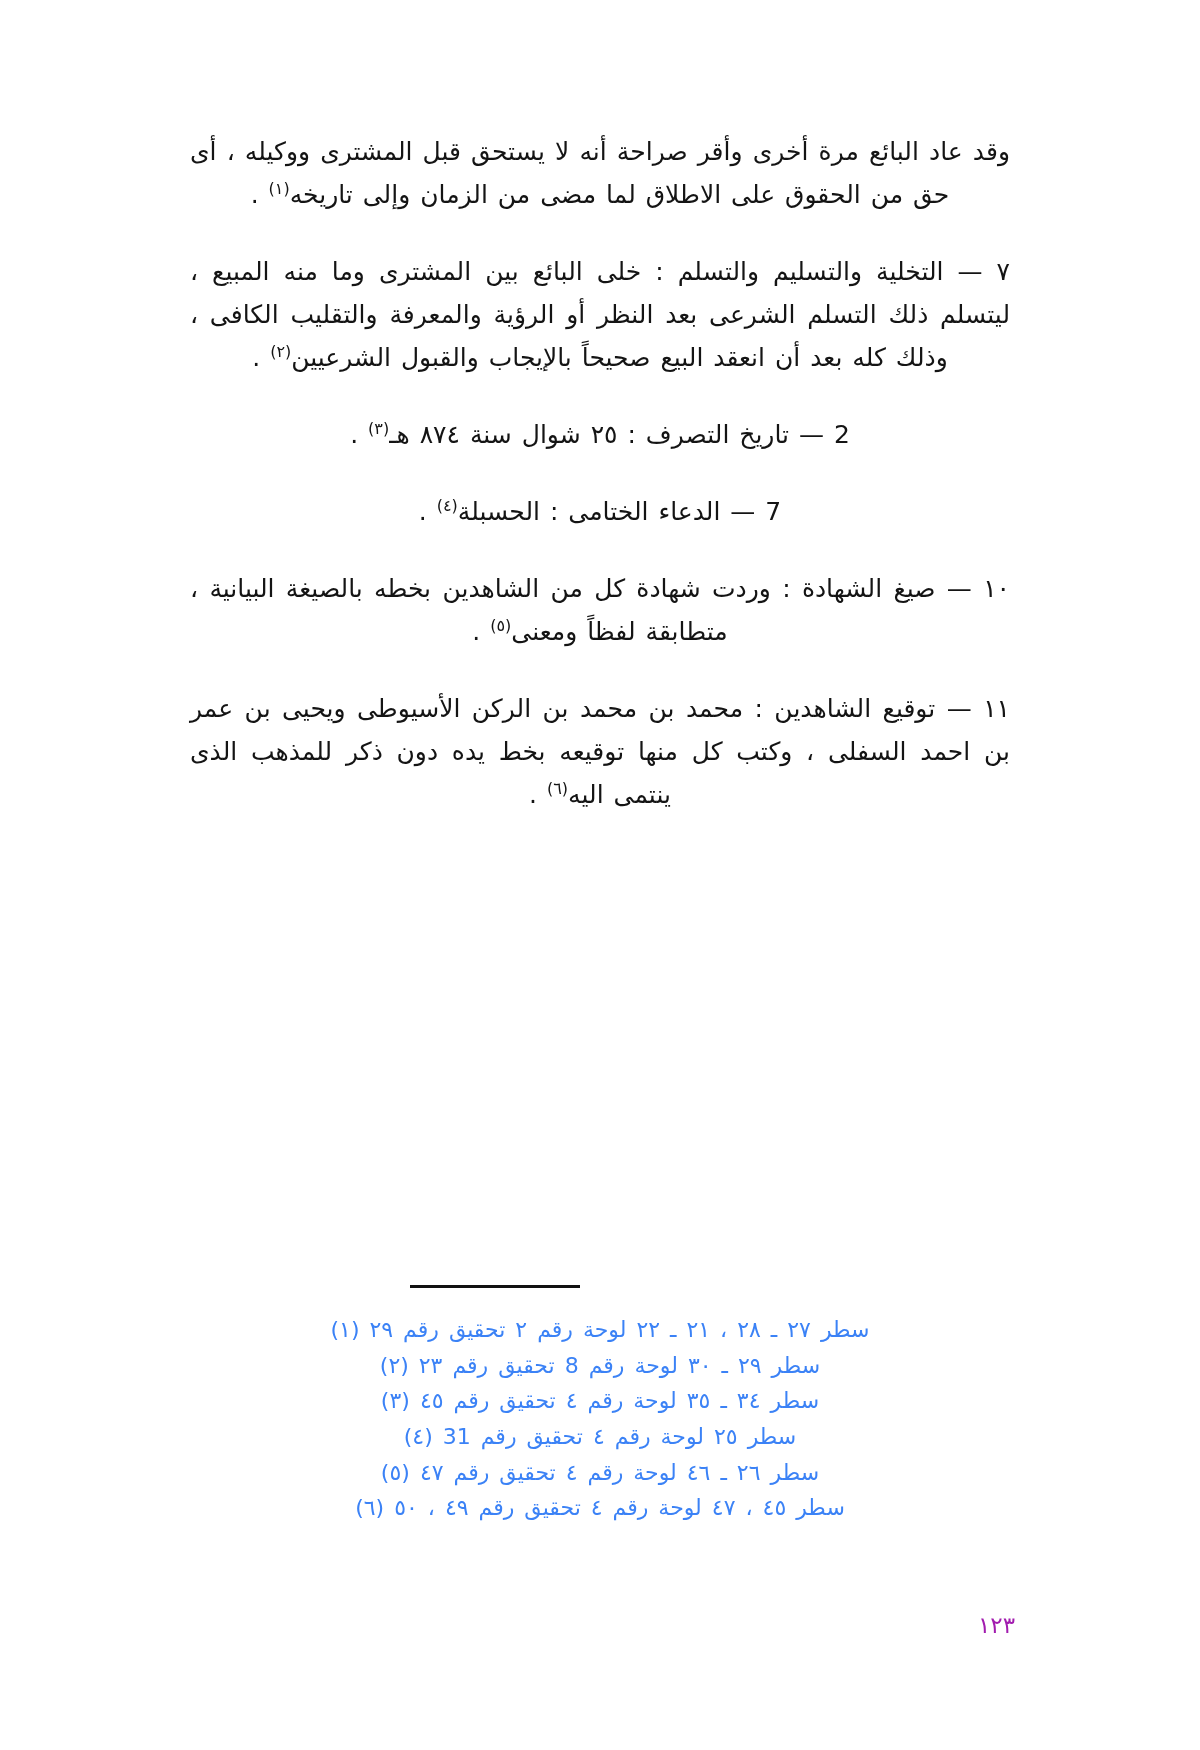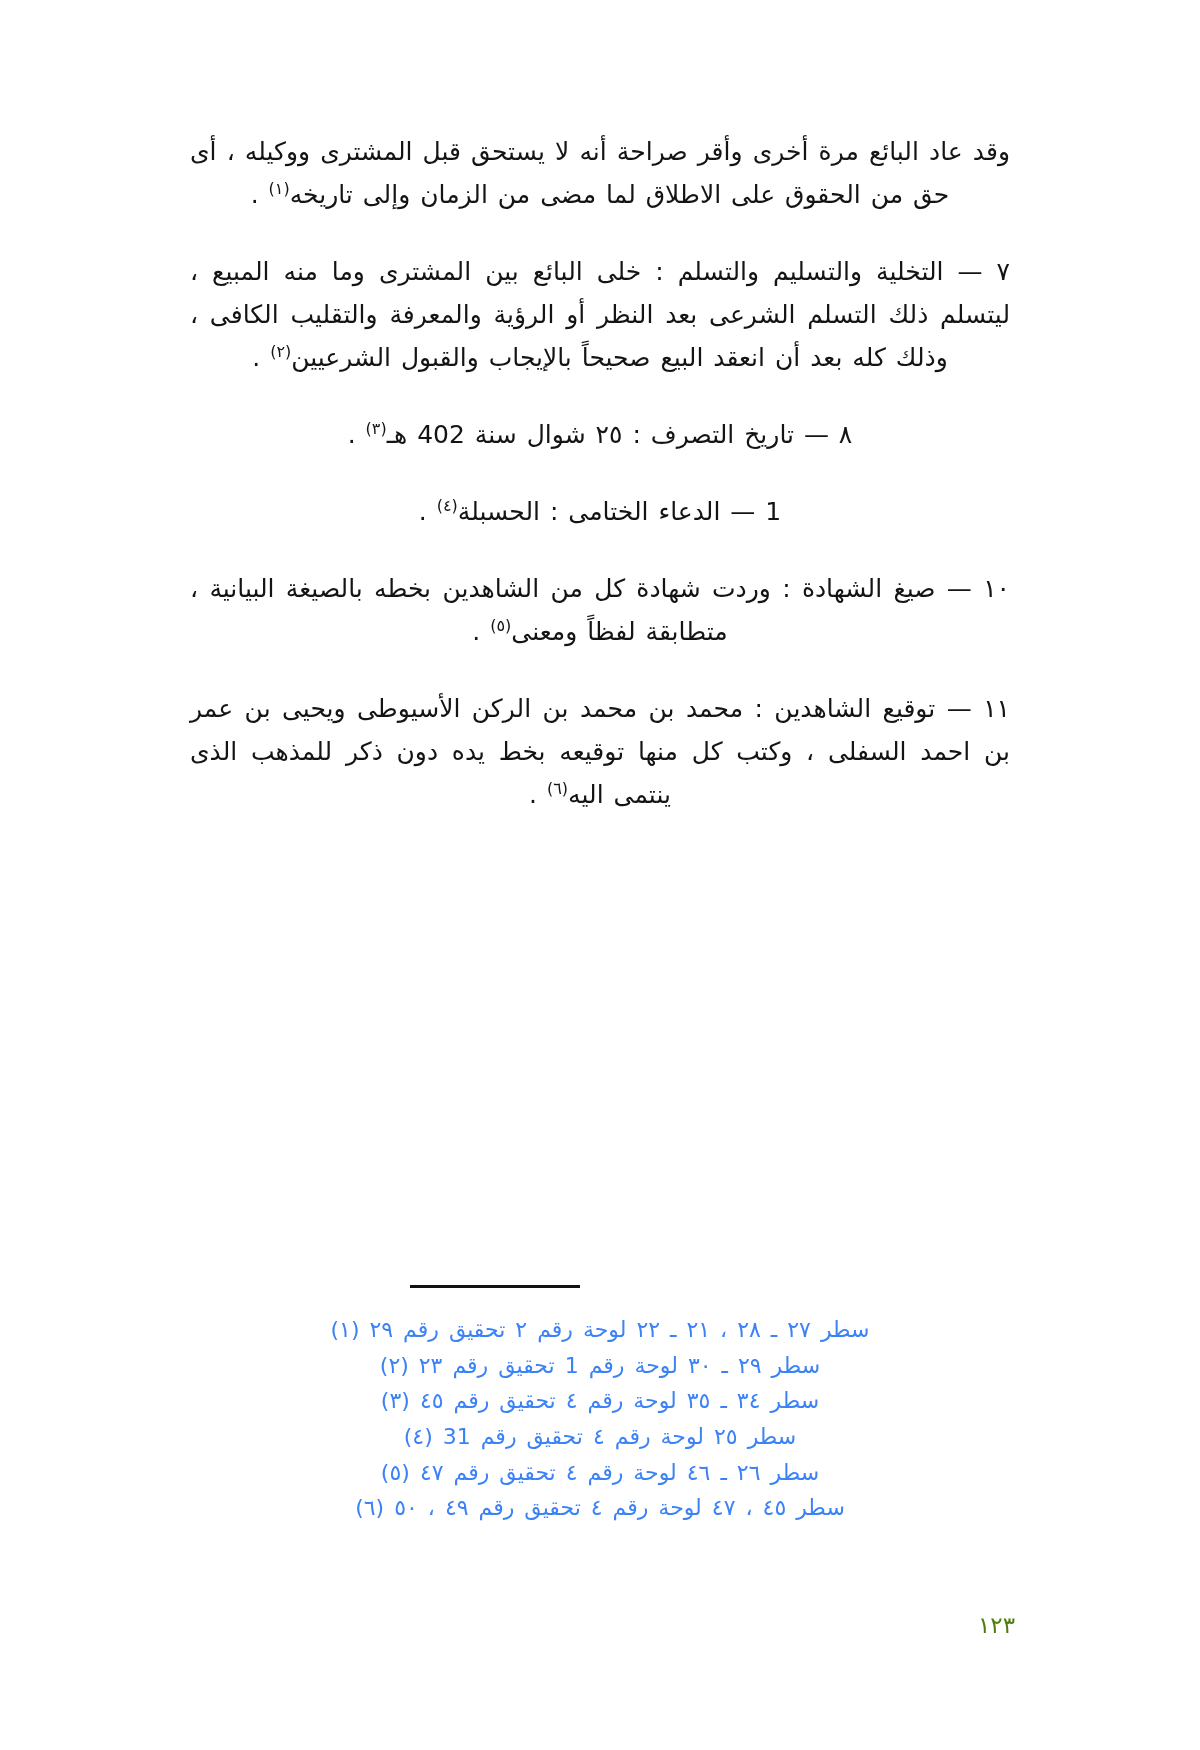--- a/index.html
+++ b/index.html
@@ -82,55 +82,55 @@
     color: #3b82f6;
     white-space: nowrap;
     word-spacing: 3px;
   }
 
   .page-number {
     position: absolute;
     top: 1612px;
     right: 185px;
     font-size: 23px;
-    color: #4d7c0f;
+    color: #a21caf;
   }
 </style>
 </head>
 <body>
 
 <div class="page">
 
   <div class="content">
 
     <p class="para"><span>وقد عاد البائع مرة أخرى وأقر صراحة أنه لا يستحق قبل المشترى ووكيله ، أى حق من الحقوق على الاطلاق لما مضى من الزمان وإلى تاريخه</span><span class="sup">(١)</span><span> .</span></p>
 
     <p class="para"><span>٧ — التخلية والتسليم والتسلم : خلى البائع بين المشترى وما منه المبيع ، ليتسلم ذلك التسلم الشرعى بعد النظر أو الرؤية والمعرفة والتقليب الكافى ، وذلك كله بعد أن انعقد البيع صحيحاً بالإيجاب والقبول الشرعيين</span><span class="sup">(٢)</span><span> .</span></p>
 
-    <p class="para center"><span>٨ — تاريخ التصرف : ٢٥ شوال سنة 402 هـ</span><span class="sup">(٣)</span><span> .</span></p>
+    <p class="para center"><span>2 — تاريخ التصرف : ٢٥ شوال سنة ٨٧٤ هـ</span><span class="sup">(٣)</span><span> .</span></p>
 
-    <p class="para center"><span>1 — الدعاء الختامى : الحسبلة</span><span class="sup">(٤)</span><span> .</span></p>
+    <p class="para center"><span>7 — الدعاء الختامى : الحسبلة</span><span class="sup">(٤)</span><span> .</span></p>
 
     <p class="para"><span>١٠ — صيغ الشهادة : وردت شهادة كل من الشاهدين بخطه بالصيغة البيانية ، متطابقة لفظاً ومعنى</span><span class="sup">(٥)</span><span> .</span></p>
 
     <p class="para"><span>١١ — توقيع الشاهدين : محمد بن محمد بن الركن الأسيوطى ويحيى بن عمر بن احمد السفلى ، وكتب كل منها توقيعه بخط يده دون ذكر للمذهب الذى ينتمى اليه</span><span class="sup">(٦)</span><span> .</span></p>
 
 
     <div class="spacer-block"></div>
   </div>
 
   <div class="footnotes">
     <div class="fn-rule"></div>
     <ul class="fn-list">
       <li class="fn-item">
         <span>سطر ٢٧ ـ ٢٨ ، ٢١ ـ ٢٢ لوحة رقم ٢ تحقيق رقم ٢٩</span>
         <span>(١)</span>
       </li>
       <li class="fn-item">
-        <span>سطر ٢٩ ـ ٣٠ لوحة رقم 1 تحقيق رقم ٢٣</span>
+        <span>سطر ٢٩ ـ ٣٠ لوحة رقم 8 تحقيق رقم ٢٣</span>
         <span>(٢)</span>
       </li>
       <li class="fn-item">
         <span>سطر ٣٤ ـ ٣٥ لوحة رقم ٤ تحقيق رقم ٤٥</span>
         <span>(٣)</span>
       </li>
       <li class="fn-item">
         <span>سطر ٢٥ لوحة رقم ٤ تحقيق رقم 31</span>
         <span>(٤)</span>
       </li>

